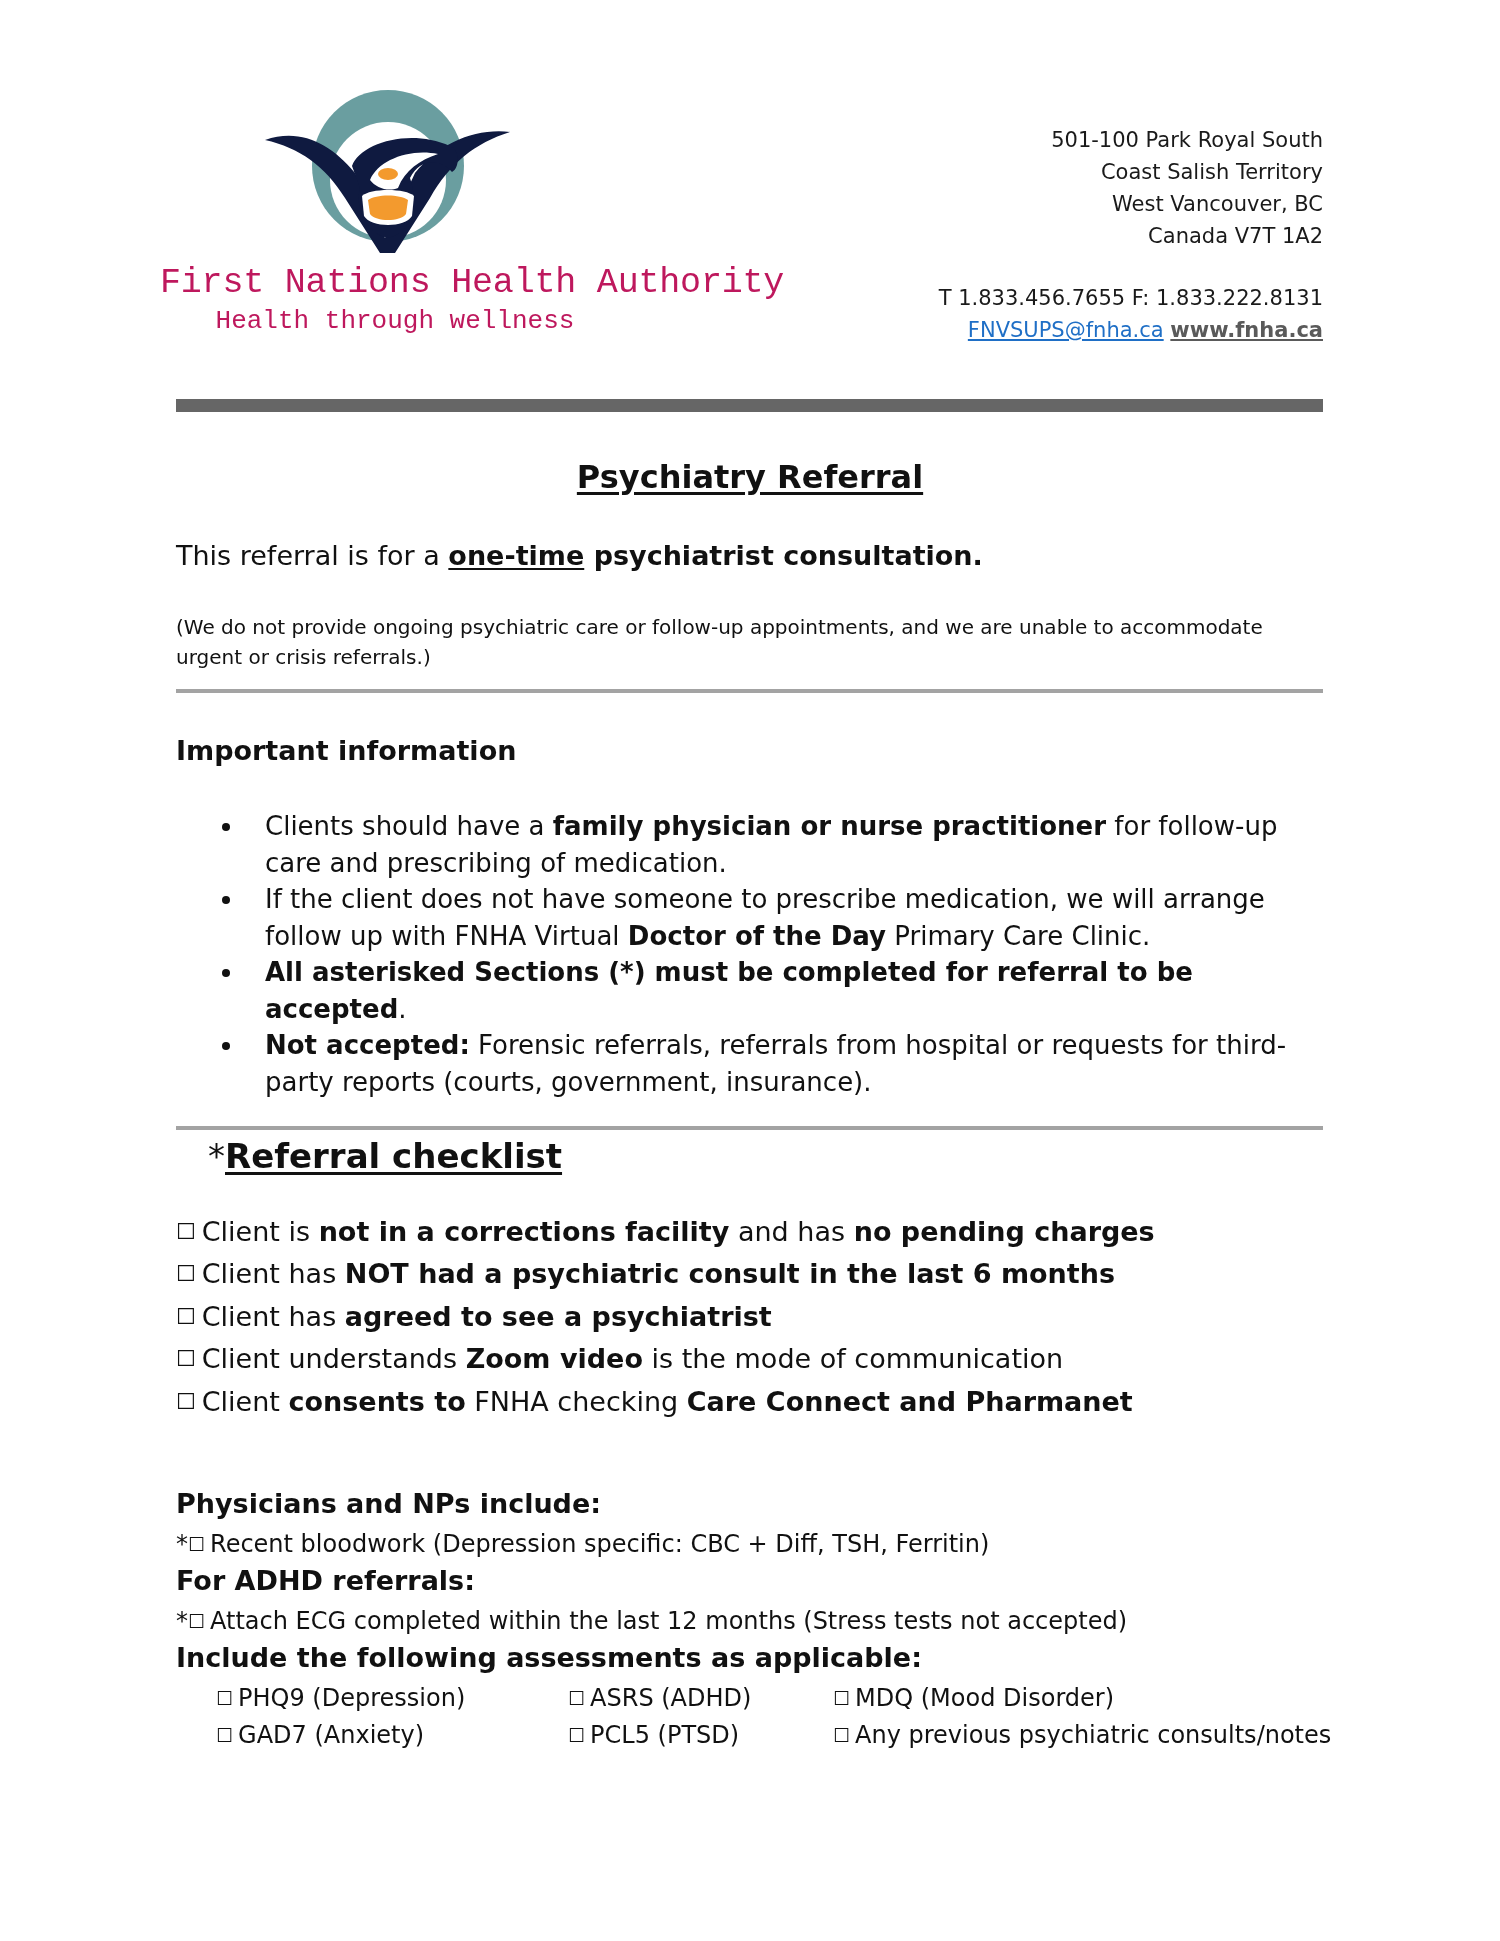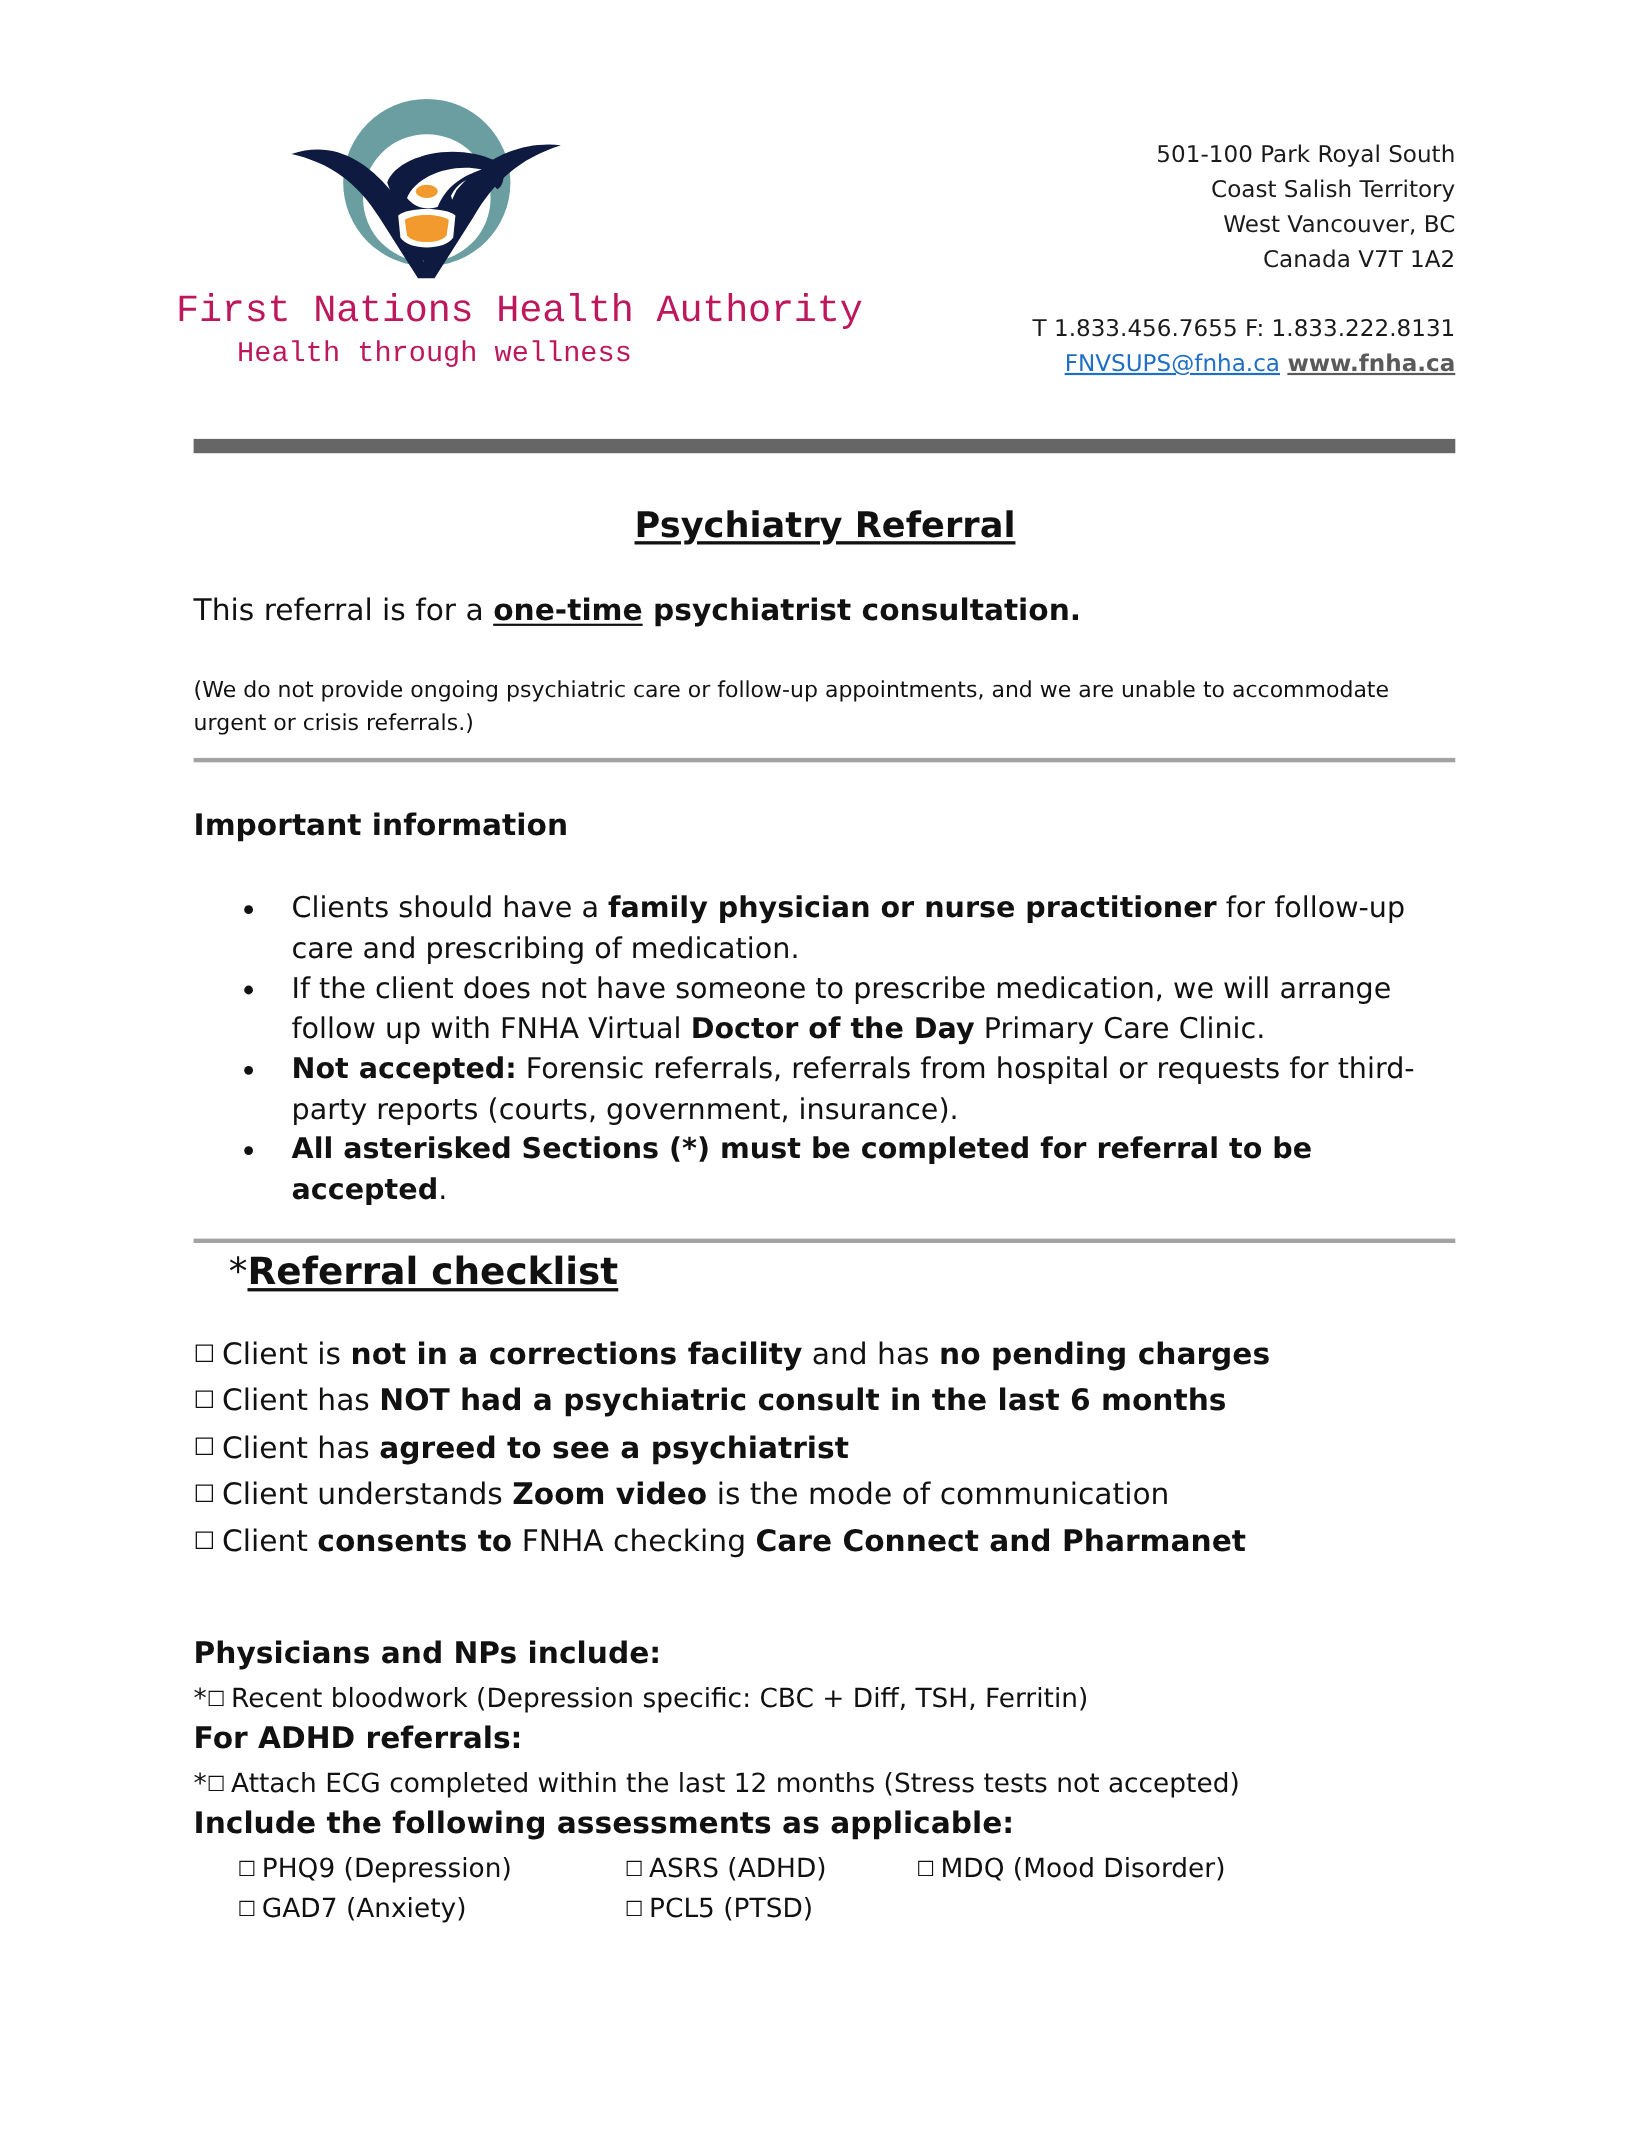--- a/index.html
+++ b/index.html
@@ -100,22 +100,22 @@
 
 <div class="abs note">(We do not provide ongoing psychiatric care or follow-up appointments, and we are unable to accommodate urgent or crisis referrals.)</div>
 
 <div class="abs rule-thin" style="top:689px;"></div>
 
 <div class="abs h2" style="top:735px;">Important information</div>
 
 <ul class="abs bullets">
   <li><span>Clients should have a </span><b>family physician or nurse practitioner</b><span> for follow-up care and prescribing of medication.</span></li>
   <li><span>If the client does not have someone to prescribe medication, we will arrange follow up with FNHA Virtual </span><b>Doctor of the Day</b><span> Primary Care Clinic.</span></li>
+  <li><span></span><b>All asterisked Sections (*) must be completed for referral to be accepted</b><span>.</span></li>
   <li><span></span><b>Not accepted:</b><span> Forensic referrals, referrals from hospital or requests for third-party reports (courts, government, insurance).</span></li>
-  <li><span></span><b>All asterisked Sections (*) must be completed for referral to be accepted</b><span>.</span></li>
 </ul>
 
 <div class="abs rule-thin" style="top:1126px;"></div>
 
 <div class="abs checklist-title">
   <span>*</span><span class="u">Referral checklist</span>
 </div>
 
 <div class="abs checks">
   <div class="row"><span class="box">☐</span><span>Client is </span><b>not in a corrections facility</b><span> and has </span><b>no pending charges</b></div>
@@ -135,13 +135,14 @@
   <span>*</span><span class="box">☐</span><span>Attach ECG completed within the last 12 months (Stress tests not accepted)</span>
 </div>
 
 <div class="abs sub-h" style="top:1642px;">Include the following assessments as applicable:</div>
 <div class="abs assess" style="width:1150px; height:80px;">
   <div class="cell" style="left:0; top:0;"><span class="box">☐</span><span>PHQ9 (Depression)</span></div>
   <div class="cell" style="left:352px; top:0;"><span class="box">☐</span><span>ASRS (ADHD)</span></div>
   <div class="cell" style="left:617px; top:0;"><span class="box">☐</span><span>MDQ (Mood Disorder)</span></div>
   <div class="cell" style="left:0; top:37px;"><span class="box">☐</span><span>GAD7 (Anxiety)</span></div>
   <div class="cell" style="left:352px; top:37px;"><span class="box">☐</span><span>PCL5 (PTSD)</span></div>
+  <div class="cell" style="left:617px; top:37px;"><span class="box">☐</span><span>Any previous psychiatric consults/notes</span></div>
 </div>
 
 </body></html>

